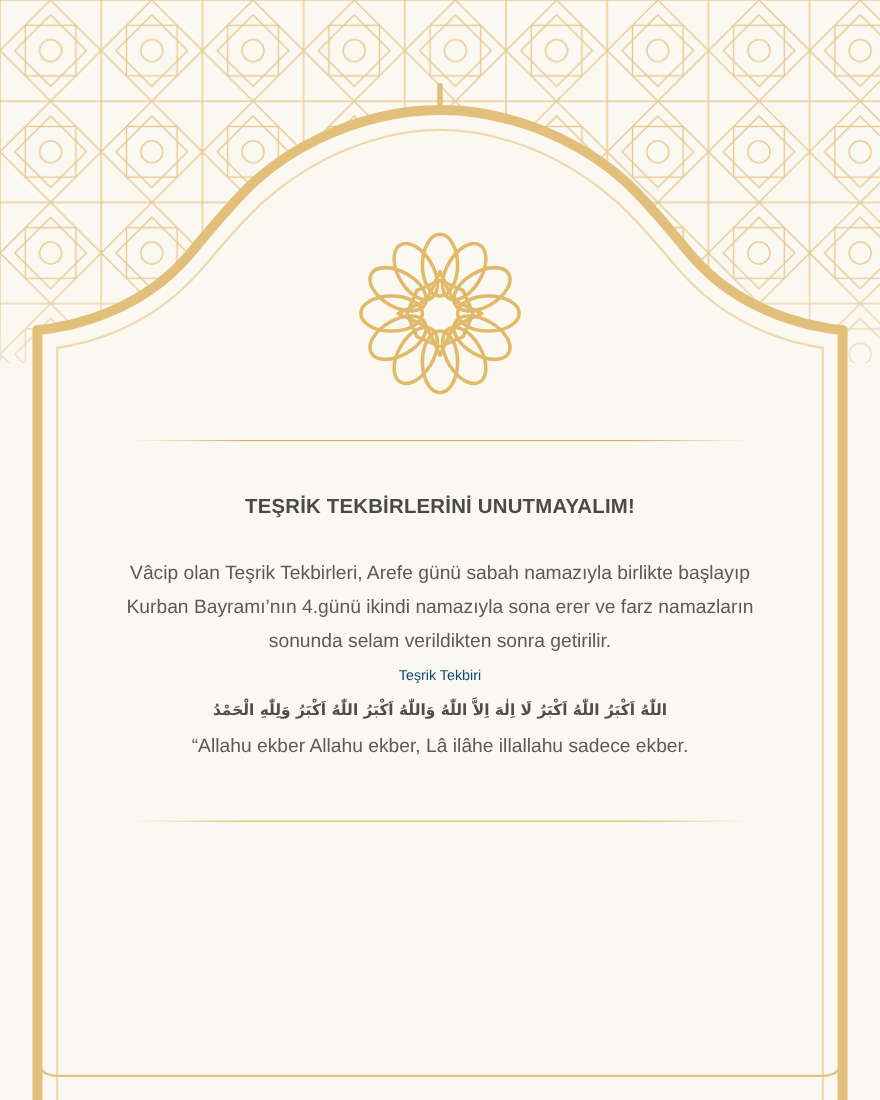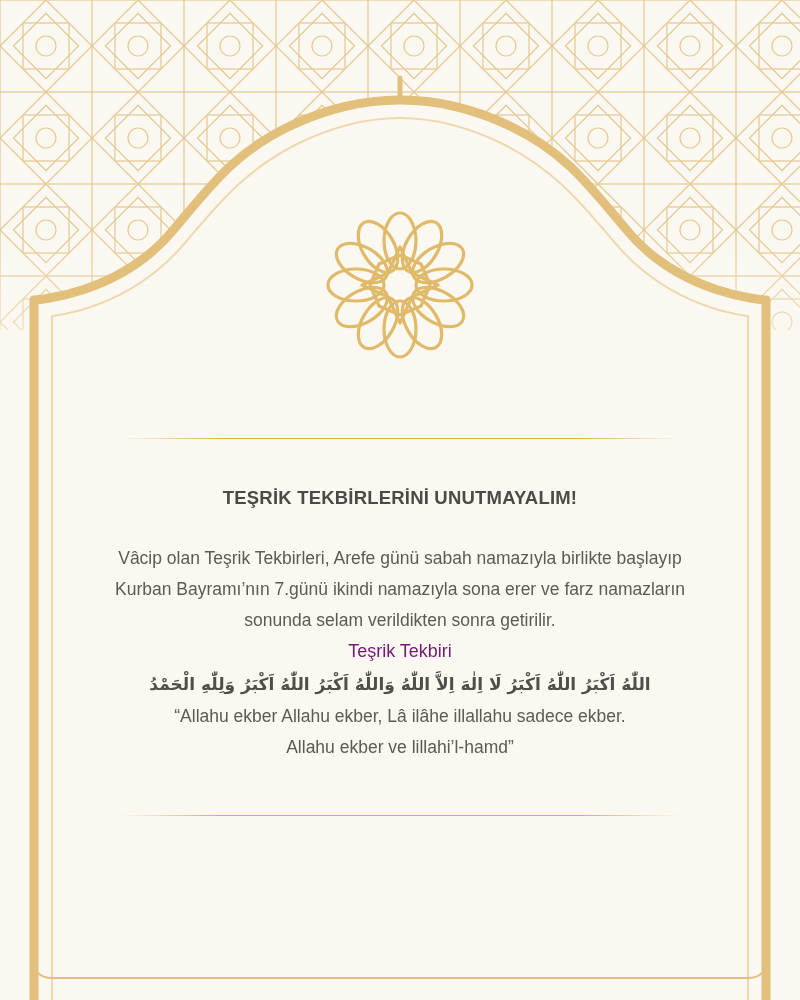--- a/index.html
+++ b/index.html
@@ -55,21 +55,20 @@
     height: 160px;
   }
 
   
   .content {
     position: absolute;
     left: 0;
     top: 400px;
     width: 800px;
     text-align: center;
-    margin-top: 38px;
   }
   .rule {
     width: 560px;
     height: 1px;
     margin: 0 auto;
     background: linear-gradient(to right, rgba(214,173,92,0) 0%, #d8ae5c 18%, #d8ae5c 82%, rgba(214,173,92,0) 100%);
   }
   .rule.top { margin-bottom: 48px; }
   .rule.bottom { margin-top: 52px; }
 
@@ -87,30 +86,30 @@
     line-height: 31px;
     padding: 0 105px;
     margin: 0;
   }
   .body-block p { margin: 0; }
 
   .arabic {
     direction: rtl;
     unicode-bidi: bidi-override;
     font-family: "DejaVu Sans", sans-serif;
-    font-size: 17px;
+    font-size: 14px;
     line-height: 34px;
     color: #4e4e4b;
     margin: 2px 0 2px 0;
     font-weight: 700;
   }
 
   .sub-label {
-    color: #701a75;
-    font-size: 18px;
+    color: #0c4a6e;
+    font-size: 13px;
     line-height: 31px;
   }
 </style>
 </head>
 <body>
 
 <div class="poster">
 
   <div class="pattern-band">
     <svg width="800" height="330" viewBox="0 0 800 330" xmlns="http://www.w3.org/2000/svg" aria-hidden="true">
@@ -230,23 +229,22 @@
     </svg>
   </div>
 
   <div class="content">
 
     <div class="rule top"></div>
 
     <h1 class="headline">TEŞRİK TEKBİRLERİNİ UNUTMAYALIM!</h1>
 
     <div class="body-block">
-      <p>Vâcip olan Teşrik Tekbirleri, Arefe günü sabah namazıyla birlikte başlayıp Kurban Bayramı’nın 7.günü ikindi namazıyla sona erer ve farz namazların sonunda selam verildikten sonra getirilir.</p>
+      <p>Vâcip olan Teşrik Tekbirleri, Arefe günü sabah namazıyla birlikte başlayıp Kurban Bayramı’nın 4.günü ikindi namazıyla sona erer ve farz namazların sonunda selam verildikten sonra getirilir.</p>
       <p class="sub-label">Teşrik Tekbiri</p>
       <p class="arabic">اللّٰهُ اَكْبَرُ اللّٰهُ اَكْبَرُ لَا اِلٰهَ اِلاَّ اللّٰهُ وَاللّٰهُ اَكْبَرُ اللّٰهُ اَكْبَرُ وَلِلّٰهِ الْحَمْدُ</p>
       <p>“Allahu ekber Allahu ekber, Lâ ilâhe illallahu sadece ekber.</p>
-      <p>Allahu ekber ve lillahi’l-hamd”</p>
     </div>
 
     <div class="rule bottom"></div>
   </div>
 
 </div>
 
 </body></html>

